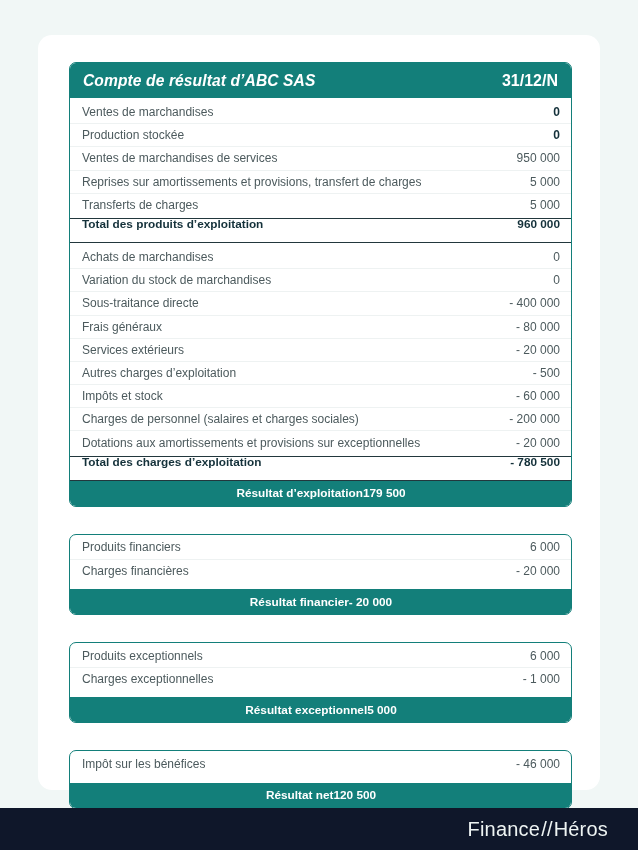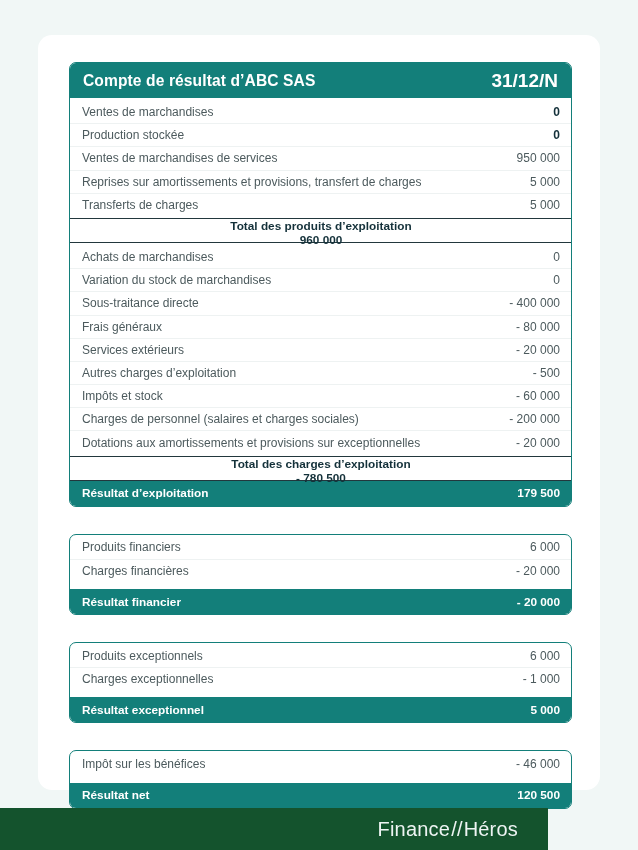--- a/index.html
+++ b/index.html
@@ -78,49 +78,49 @@
     align-items: center;
     justify-content: space-between;
     padding: 0 13px 0 13px;
     height: 35px;
     box-sizing: border-box;
   }
   .header-row .title {
     font-size: 15.6px;
     font-weight: bold;
     letter-spacing: 0.1px;
+    font-style: italic;
   }
   .header-row .date {
-    font-size: 19px;
+    font-size: 16px;
     font-weight: bold;
   }
 
   
   .total-row {
     display: flex;
     align-items: center;
     justify-content: space-between;
     padding: 0 11px 12px 12px;
     height: 25px;
     box-sizing: border-box;
     background: #ffffff;
     border-top: 1.5px solid #22373d;
     border-bottom: 1.5px solid #22373d;
     font-size: 11.8px;
     font-weight: bold;
     color: #14313a;
-    flex-direction: column;
   }
   .total-row .value { white-space: nowrap; }
 
   
   .result-row {
     display: flex;
     align-items: center;
-    justify-content: space-between;
+    justify-content: center;
     padding: 0 11px 0 12px;
     height: 25px;
     box-sizing: border-box;
     background: #137f7a;
     color: #ffffff;
     font-size: 11.8px;
     font-weight: bold;
   }
   .result-row .value { white-space: nowrap; }
 
@@ -130,23 +130,23 @@
   .rows-group {
     padding: 2px 0 2px 0;
   }
   .rows-group.tight { padding: 1px 0 7px 0; }
 
   
   .footer-bar {
     position: absolute;
     left: 0;
     top: 808px;
-    width: 548px;
+    width: 638px;
     height: 42px;
-    background: #14532d;
+    background: #0f172a;
   }
   .logo {
     position: absolute;
     right: 30px;
     top: 50%;
     transform: translateY(-50%);
     display: flex;
     align-items: center;
     color: #eef4f3;
     font-size: 20px;

